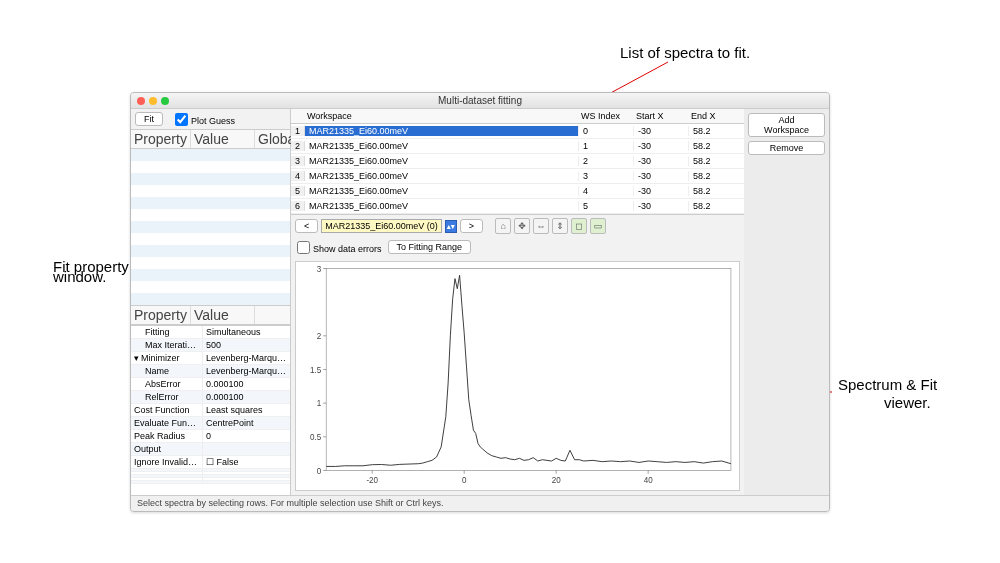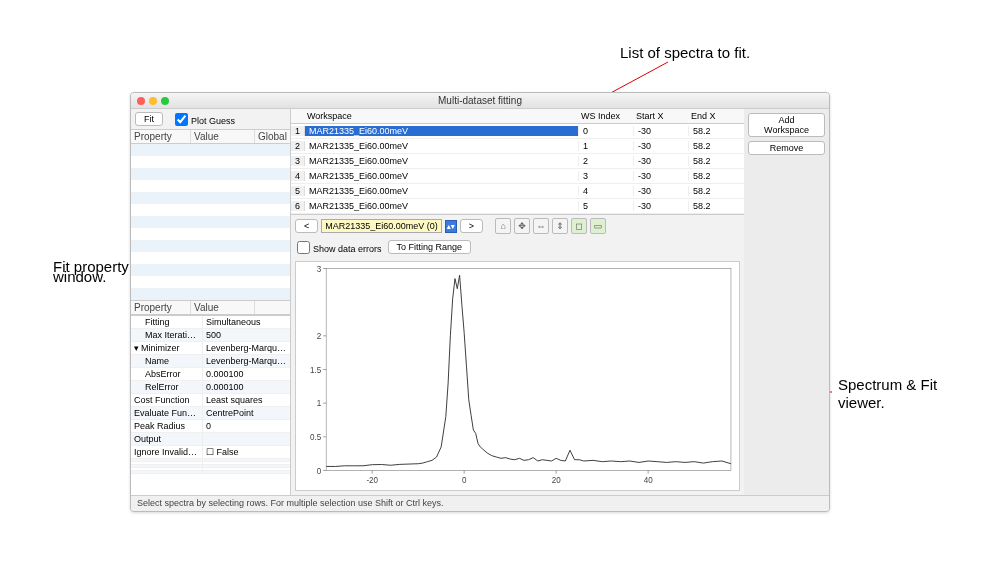--- a/index.html
+++ b/index.html
@@ -56,21 +56,21 @@
     display:flex; flex-direction:column;
     border-right:1px solid #ccc;
     background:#f2f2f2;
   }
   .fit-row { display:flex; gap:12px; padding:3px 4px; align-items:center;}
   .fit-btn, .small-btn, .tiny-btn {
     background:#fff; border:1px solid #bbb; border-radius:3px;
     font-size:9px; padding:1px 8px; cursor:pointer;
   }
   .checkbox-label { font-size:9px; display:flex; align-items:flex-end; gap:3px;}
-  .prop-header { display:flex; font-size:10px; color:#444; border-top:1px solid #ccc; border-bottom:1px solid #ccc; background:#f8f8f8;}
+  .prop-header { display:flex; font-size:14px; color:#444; border-top:1px solid #ccc; border-bottom:1px solid #ccc; background:#f8f8f8;}
   .prop-header span:nth-child(1){width:60px; padding:1px 3px; border-right:1px solid #ddd;}
   .prop-header span:nth-child(2){flex:1; padding:1px 3px; border-right:1px solid #ddd;}
   .prop-header span:nth-child(3){width:35px; padding:1px 3px;}
   .empty-rows { flex:0 0 auto;}
   .empty-rows div { height:12px; border-bottom:1px solid transparent;}
   .empty-rows div:nth-child(odd){background:#eaf2fa;}
   .empty-rows div:nth-child(even){background:#fff;}
   .prop-table {
     flex:1; overflow:hidden;
     font-size:9px;
@@ -116,21 +116,21 @@
     font-size:9px; padding:2px 6px; color:#444;
   }
 </style>
 </head>
 <body>
 
 <div class="annotation" style="left:620px; top:44px;">List of spectra to fit.</div>
 <div class="annotation" style="left:53px; top:258px;">Fit property</div>
 <div class="annotation" style="left:53px; top:268px;">window.</div>
 <div class="annotation" style="left:838px; top:376px;">Spectrum &amp; Fit</div>
-<div class="annotation" style="left:838px; top:394px;text-align:right;">viewer.</div>
+<div class="annotation" style="left:884px; top:394px;text-align:right;">viewer.</div>
 
 <svg class="arrow-svg" style="left:0;top:0;" width="1000" height="563">
   <defs>
     <marker id="ah" markerWidth="8" markerHeight="8" refX="7" refY="3" orient="auto">
       <path d="M0,0 L8,3 L0,6 Z" fill="#d00"></path>
     </marker>
   </defs>
   <line x1="668" y1="62" x2="505" y2="150" stroke="#d00" stroke-width="1" marker-end="url(#ah)"></line>
   <line x1="135" y1="268" x2="248" y2="240" stroke="#d00" stroke-width="1" marker-end="url(#ah)"></line>
   <line x1="832" y1="392" x2="685" y2="392" stroke="#d00" stroke-width="1" marker-end="url(#ah)"></line>

